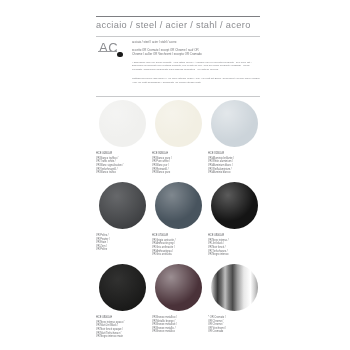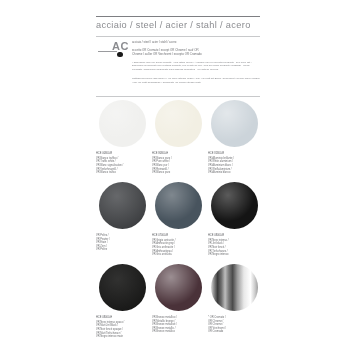--- a/index.html
+++ b/index.html
@@ -55,26 +55,25 @@
 
   
   .ac-block {
     position: absolute;
     left: 0;
     top: 40px;
     width: 164px;
   }
   .ac-mark {
     position: absolute;
-    left: 16px;
+    left: 3px;
     top: 0;
-    font-size: 11px;
+    font-size: 13px;
     letter-spacing: 0.6px;
     color: #8b8c90;
-    font-weight: bold;
   }
   .ac-underline {
     position: absolute;
     left: 2px;
     top: 11px;
     width: 19px;
     border-top: 0.6px solid #9a9b9e;
   }
   .ac-dot {
     position: absolute;

